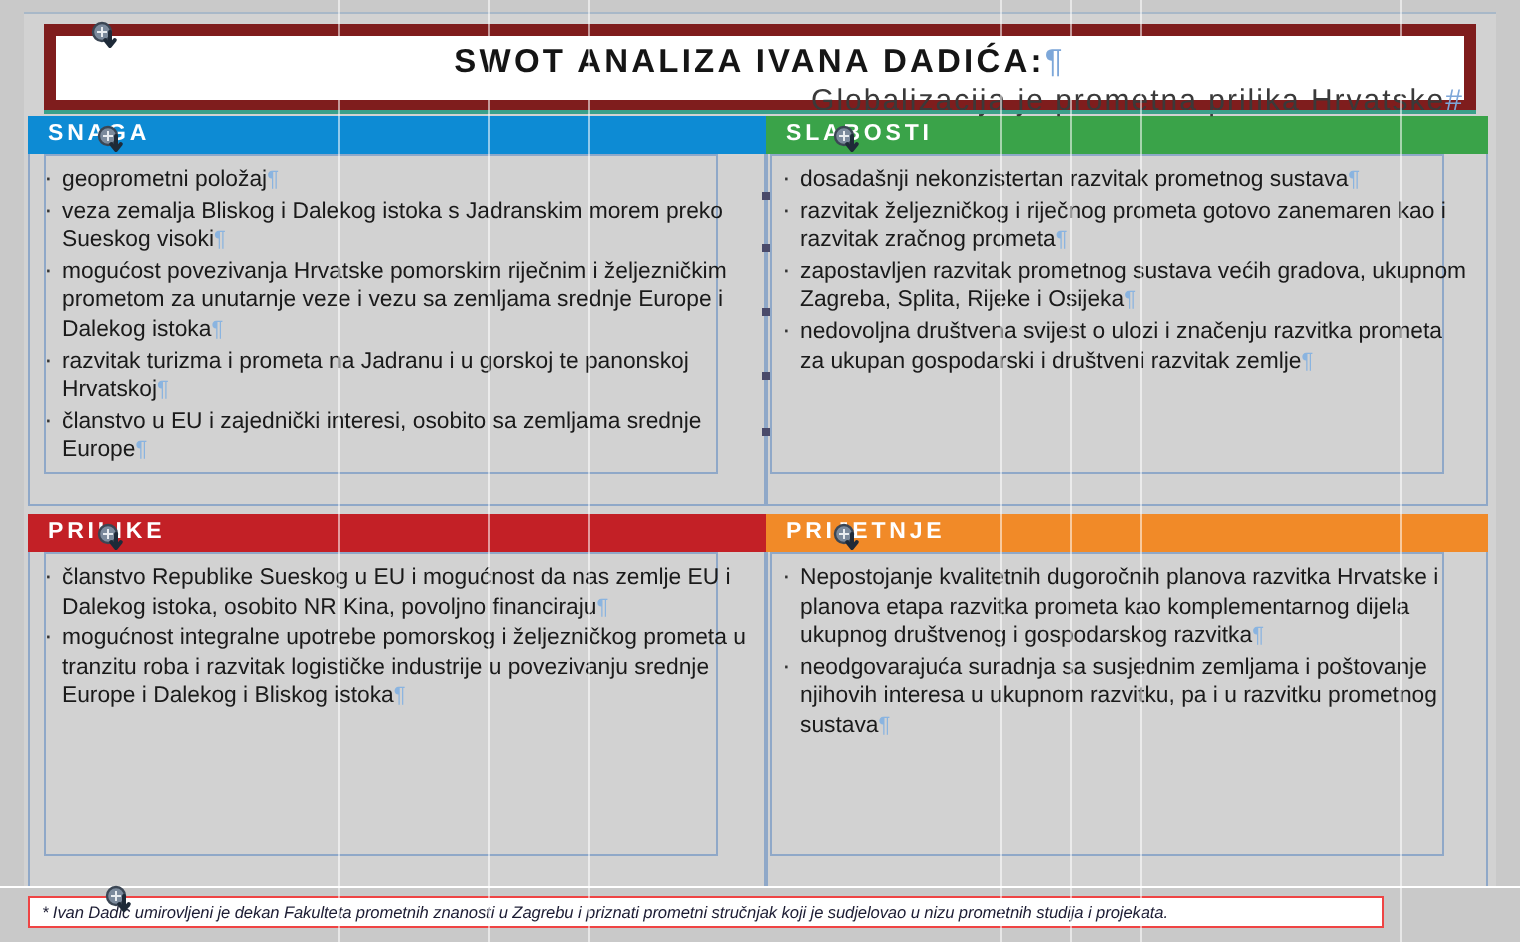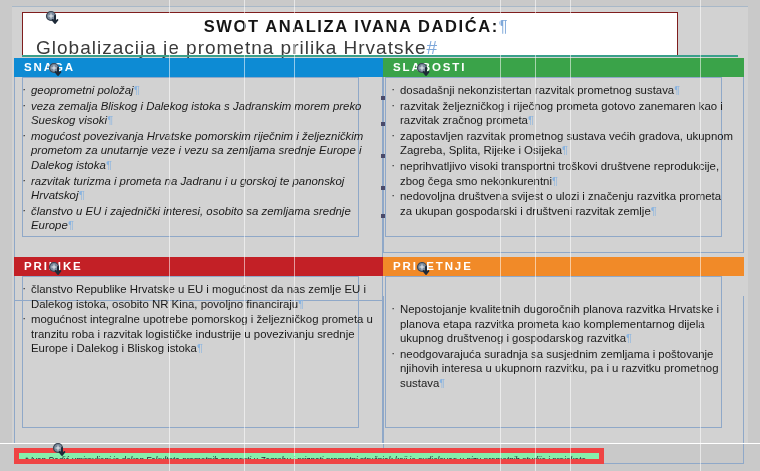--- a/index.html
+++ b/index.html
@@ -50,40 +50,39 @@
   .guide.g4 { left: 500px; }
   .guide.g5 { left: 535px; }
   .guide.g6 { left: 570px; }
   .guide.g7 { left: 700px; }
 
   
   #title-box {
     position: absolute;
     left: 22px;
     top: 12px;
-    width: 656px;
+    width: 716px;
     height: 44px;
     background: #ffffff;
-    border: 1px solid #7f1d1d;
+    border: 6px solid #7f1d1d;
     box-sizing: border-box;
     z-index: 4;
-    padding-left: 13px;
   }
   #title-box .tline1 {
     text-align: center;
     font-size: 16.5px;
     font-weight: bold;
     letter-spacing: 1.6px;
     color: #151515;
     margin-top: 4px;
     white-space: nowrap;
   }
   #title-box .tline2 {
-    text-align: left;
-    font-size: 19px;
+    text-align: right;
+    font-size: 15px;
     font-weight: normal;
     letter-spacing: 1.0px;
     color: #3a3a3a;
     margin-top: 1px;
     white-space: nowrap;
   }
   .pilcrow {
     color: #7da7d9;
     font-weight: normal;
   }
@@ -147,56 +146,56 @@
     font-size: 13px;
   }
   .eop {
     color: #8ab4e0;
     font-size: 11px;
   }
 
   
   #q-snaga   { left: 14px;  top: 58px;  width: 369px; }
   #q-snaga .quad-header { background: #0d8bd4; }
-  #q-snaga .quad-body   { height: 224px; font-style: italic; }
+  #q-snaga .quad-body   { height: 176px; }
 
   #q-slabosti { left: 383px; top: 58px;  width: 361px; }
   #q-slabosti .quad-header { background: #3aa349; }
   #q-slabosti .quad-body   { height: 176px; }
 
   #q-prilike { left: 14px;  top: 257px; width: 369px; }
   #q-prilike .quad-header { background: #c32026; }
   #q-prilike .quad-body   { height: 168px; }
 
   #q-prijetnje { left: 383px; top: 257px; width: 361px; }
   #q-prijetnje .quad-header { background: #f18a28; }
-  #q-prijetnje .quad-body   { height: 168px; margin-top: 20px; }
+  #q-prijetnje .quad-body   { height: 168px; }
 
   
   .text-frame {
     position: absolute;
     border: 1px solid #8fa8c8;
     box-sizing: border-box;
     pointer-events: none;
     z-index: 2;
   }
   #tf-snaga    { left: 22px;  top: 77px;  width: 337px; height: 160px; }
   #tf-slabosti { left: 385px; top: 77px;  width: 337px; height: 160px; }
   #tf-prilike  { left: 22px;  top: 276px; width: 337px; height: 152px; }
   #tf-prijetnje{ left: 385px; top: 276px; width: 337px; height: 152px; }
 
   
   #footnote-box {
     position: absolute;
     left: 14px;
     top: 448px;
-    width: 590px;
+    width: 678px;
     height: 16px;
-    border: 5px solid #ef4444;
-    background: #86efac;
+    border: 1px solid #ef4444;
+    background: #ffffff;
     box-sizing: border-box;
     z-index: 4;
     overflow: hidden;
   }
   #footnote-text {
     font-size: 8.3px;
     font-style: italic;
     color: #1c1c33;
     line-height: 14px;
     padding-left: 6px;
@@ -272,31 +271,30 @@
     </div>
   </div>
 
   <div class="quad" id="q-slabosti">
     <div class="quad-header" style="background: rgb(58, 163, 73);">SLABOSTI</div>
     <div class="quad-body">
       <ul>
         <li><span>dosadašnji nekonzistertan razvitak prometnog sustava</span><span class="eop">¶</span></li>
         <li><span>razvitak željezničkog i riječnog prometa gotovo zanemaren kao i razvitak zračnog prometa</span><span class="eop">¶</span></li>
         <li><span>zapostavljen razvitak prometnog sustava većih gradova, ukupnom Zagreba, Splita, Rijeke i Osijeka</span><span class="eop">¶</span></li>
-        <li><span>neprihvatljivo visoki transportni troškovi društvene reprodukcije, zbog čega smo nekonkurentni</span><span class="eop">¶</span></li>
         <li><span>nedovoljna društvena svijest o ulozi i značenju razvitka prometa za ukupan gospodarski i društveni razvitak zemlje</span><span class="eop">¶</span></li>
       </ul>
     </div>
   </div>
 
   <div class="quad" id="q-prilike">
     <div class="quad-header" style="background: rgb(195, 32, 38);">PRILIKE</div>
     <div class="quad-body">
       <ul>
-        <li><span>članstvo Republike Hrvatske u EU i mogućnost da nas zemlje EU i Dalekog istoka, osobito NR Kina, povoljno financiraju</span><span class="eop">¶</span></li>
+        <li><span>članstvo Republike Sueskog u EU i mogućnost da nas zemlje EU i Dalekog istoka, osobito NR Kina, povoljno financiraju</span><span class="eop">¶</span></li>
         <li><span>mogućnost integralne upotrebe pomorskog i željezničkog prometa u tranzitu roba i razvitak logističke industrije u povezivanju srednje Europe i Dalekog i Bliskog istoka</span><span class="eop">¶</span></li>
       </ul>
     </div>
   </div>
 
   <div class="quad" id="q-prijetnje">
     <div class="quad-header" style="background: rgb(241, 138, 40);">PRIJETNJE</div>
     <div class="quad-body">
       <ul>
         <li><span>Nepostojanje kvalitetnih dugoročnih planova razvitka Hrvatske i planova etapa razvitka prometa kao komplementarnog dijela ukupnog društvenog i gospodarskog razvitka</span><span class="eop">¶</span></li>

